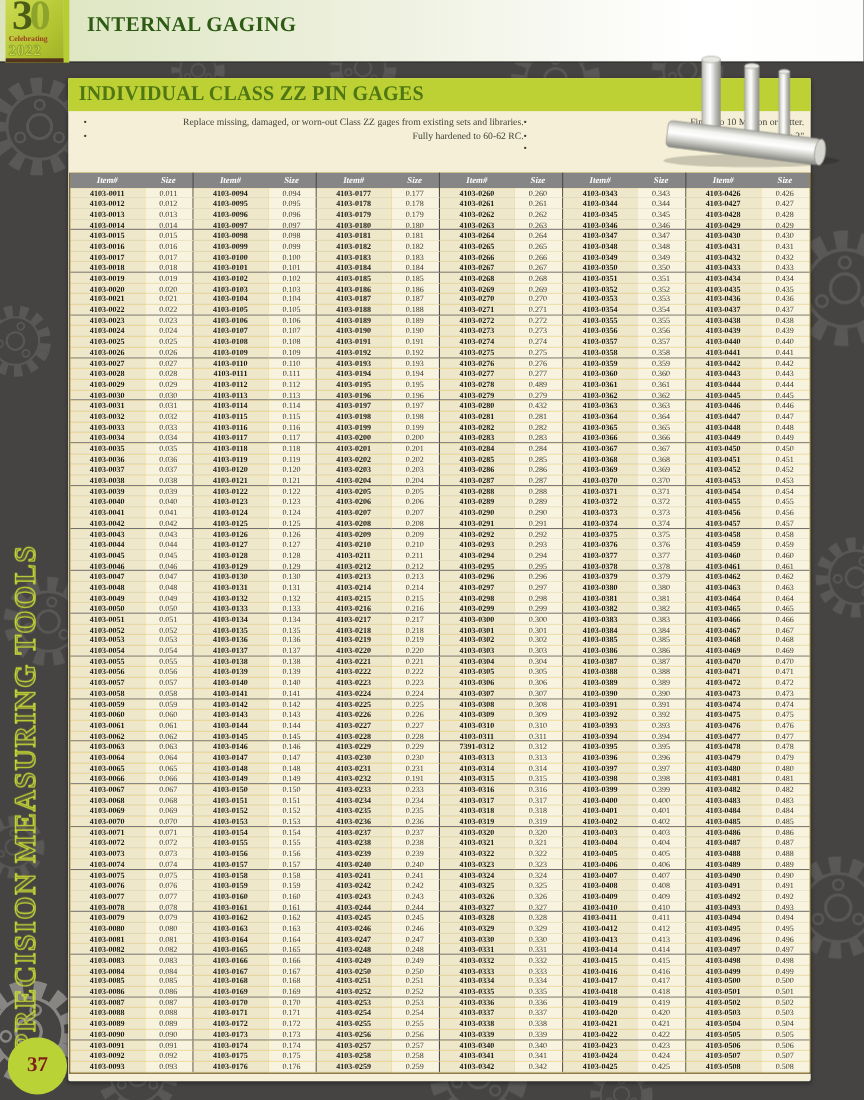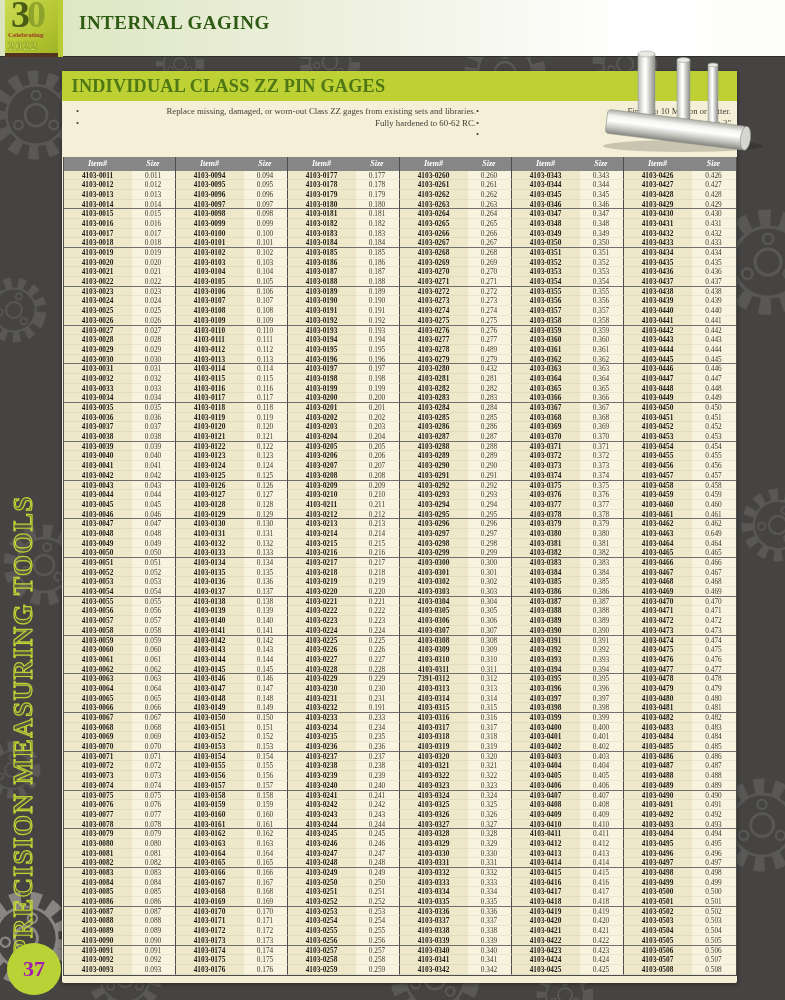--- a/index.html
+++ b/index.html
@@ -23,21 +23,21 @@
   .hdr-accent{position:absolute;left:58px;top:0;width:5px;height:57px;background:#b8cc33;z-index:4;}
   .hdr-title{position:absolute;left:79px;top:12px;font-size:19px;font-weight:bold;color:#2d5b13;
              letter-spacing:0.5px;z-index:4;}
   
   .side-text{position:absolute;left:8px;bottom:44px;z-index:2;
              writing-mode:vertical-rl;transform:rotate(180deg);
              font-size:27px;font-weight:bold;letter-spacing:1.5px;
              color:rgba(198,216,53,0.12);-webkit-text-stroke:1.2px #c6d835;white-space:nowrap;}
   .pageno{position:absolute;left:7px;top:943px;width:54px;height:52px;border-radius:50%;
           background:#b9d235;z-index:3;text-align:center;line-height:52px;
-          font-size:22px;font-weight:bold;color:#a21caf;}
+          font-size:19px;font-weight:bold;color:#7f1d1d;}
   
   .panel{position:absolute;left:62px;top:71px;width:675px;z-index:2;background:#f4efd6;
          border-radius:2px;padding-bottom:7px;box-shadow:0 1px 4px rgba(0,0,0,0.45);}
   .banner{height:30px;background:#bdd135;display:flex;align-items:center;}
   .banner-title{font-size:19px;font-weight:800;color:#4f7714;letter-spacing:0.2px;
                 padding-left:10px;transform:scaleX(0.96);transform-origin:left center;}
   .bullets{display:flex;padding:5px 6px 3px 14px;text-align:right;}
   .blist{list-style:none;margin:0;padding:0;font-size:8.8px;line-height:11.5px;color:#43423a;}
   .blist li{position:relative;padding-left:8px;}
   .blist li::before{content:"\2022";position:absolute;left:0;top:0;color:#43423a;}
@@ -589,21 +589,21 @@
           <div class="td size pair-end">0.048</div>
           <div class="td item">4103-0131</div>
           <div class="td size pair-end">0.131</div>
           <div class="td item">4103-0214</div>
           <div class="td size pair-end">0.214</div>
           <div class="td item">4103-0297</div>
           <div class="td size pair-end">0.297</div>
           <div class="td item">4103-0380</div>
           <div class="td size pair-end">0.380</div>
           <div class="td item">4103-0463</div>
-          <div class="td size">0.649</div>
+          <div class="td size">0.463</div>
           <div class="td item">4103-0049</div>
           <div class="td size pair-end">0.049</div>
           <div class="td item">4103-0132</div>
           <div class="td size pair-end">0.132</div>
           <div class="td item">4103-0215</div>
           <div class="td size pair-end">0.215</div>
           <div class="td item">4103-0298</div>
           <div class="td size pair-end">0.298</div>
           <div class="td item">4103-0381</div>
           <div class="td size pair-end">0.381</div>

